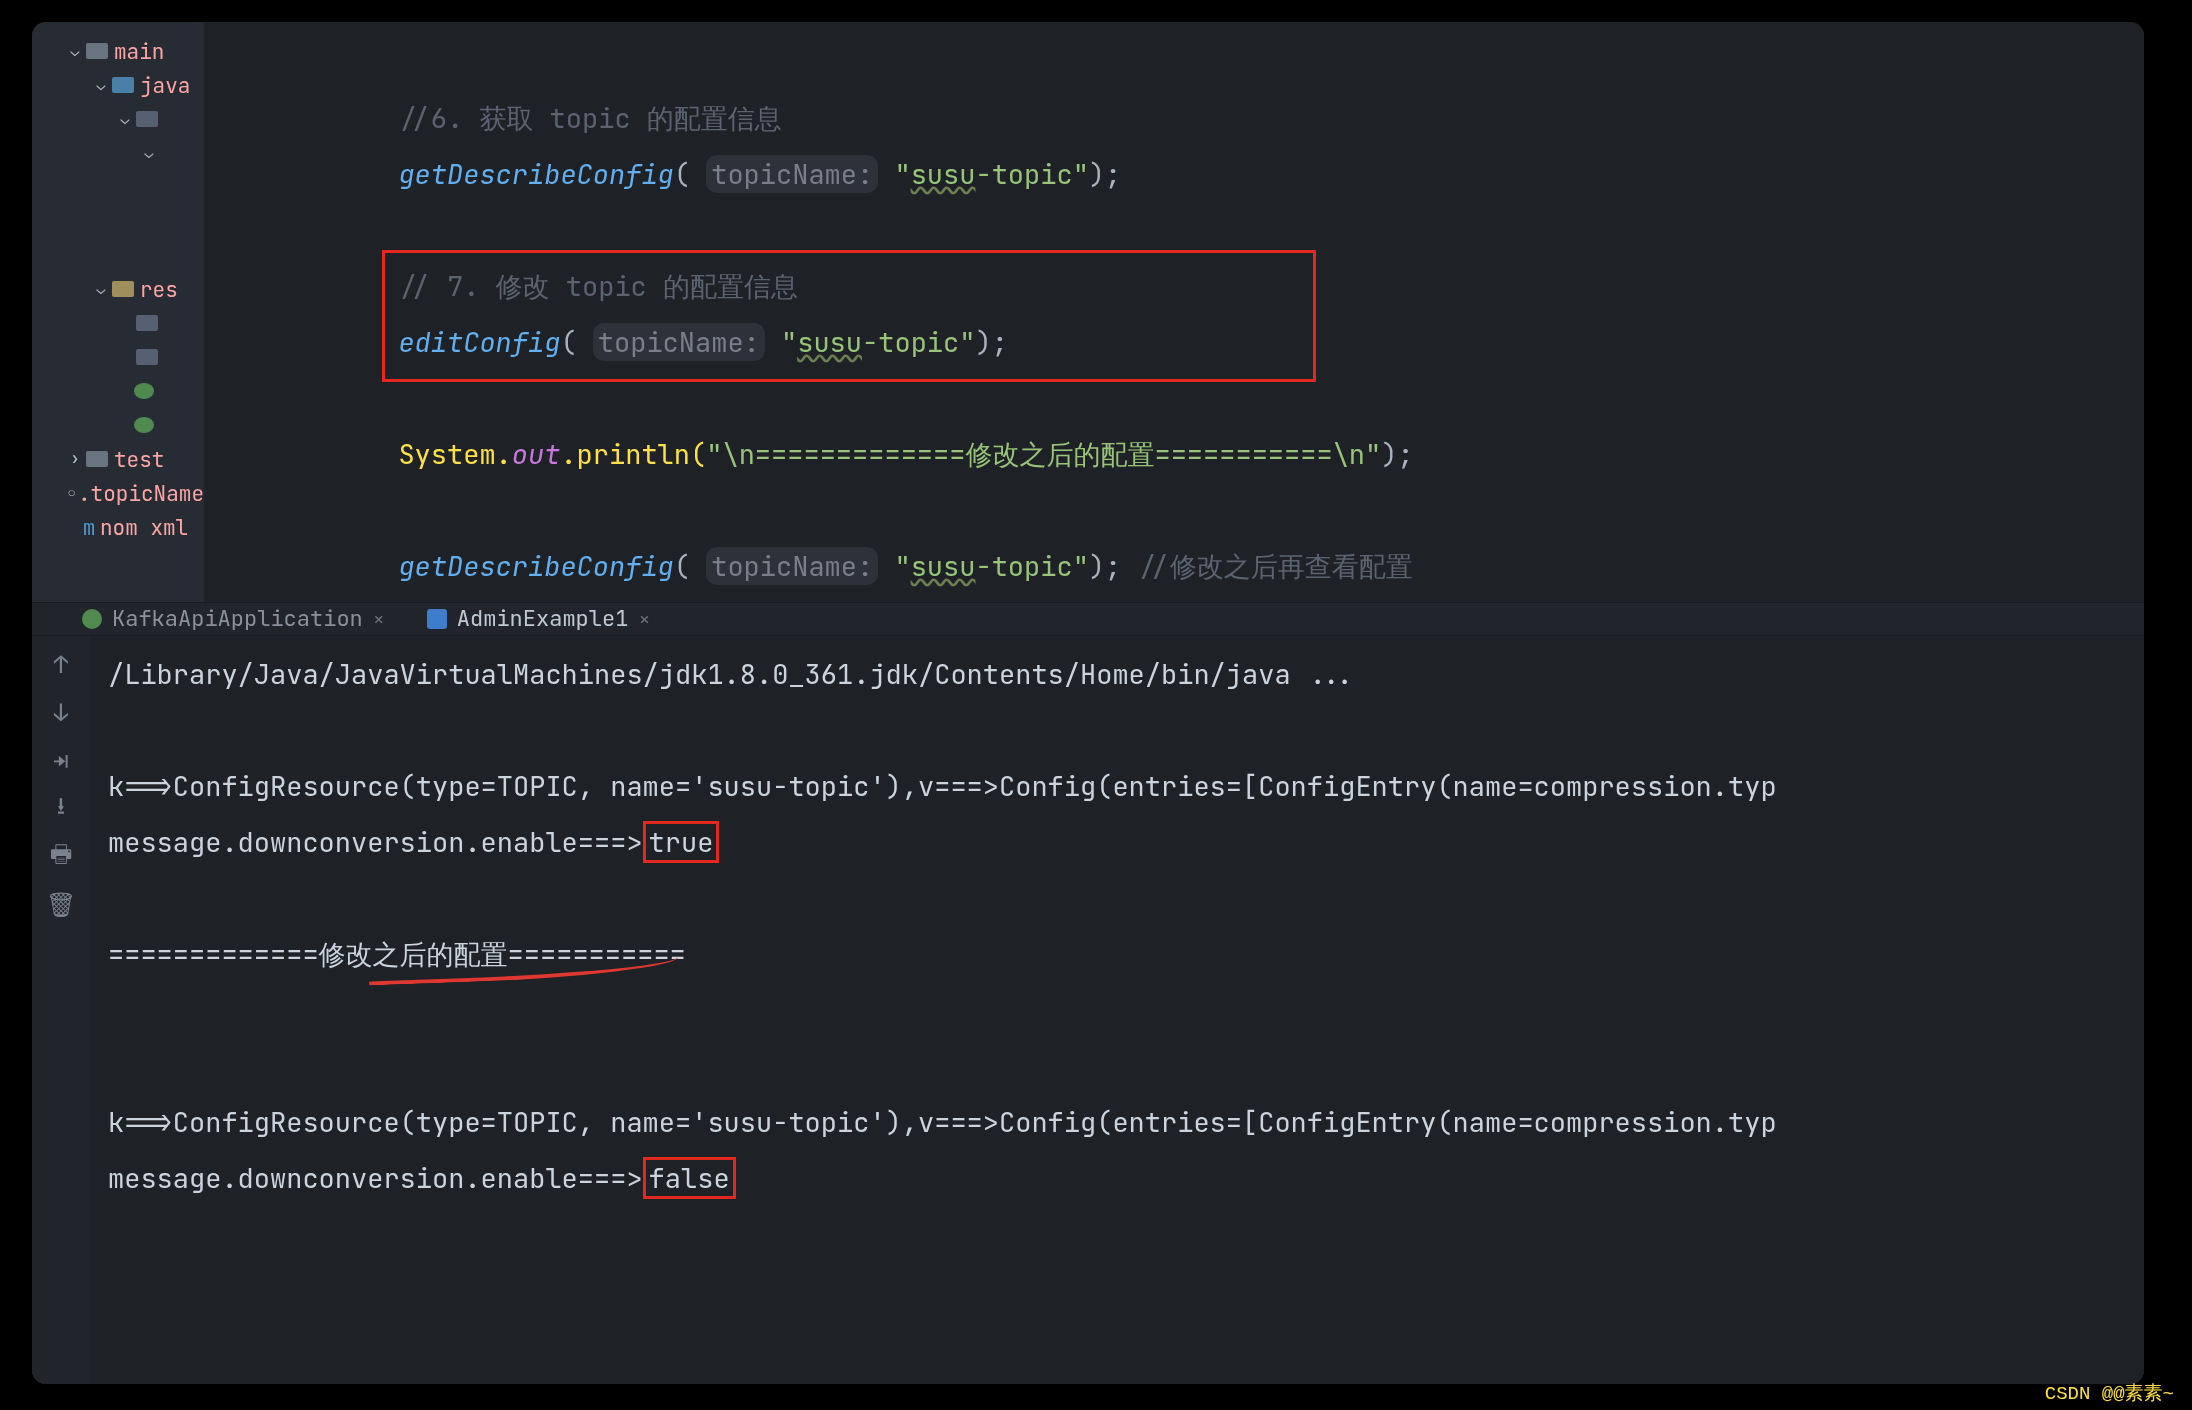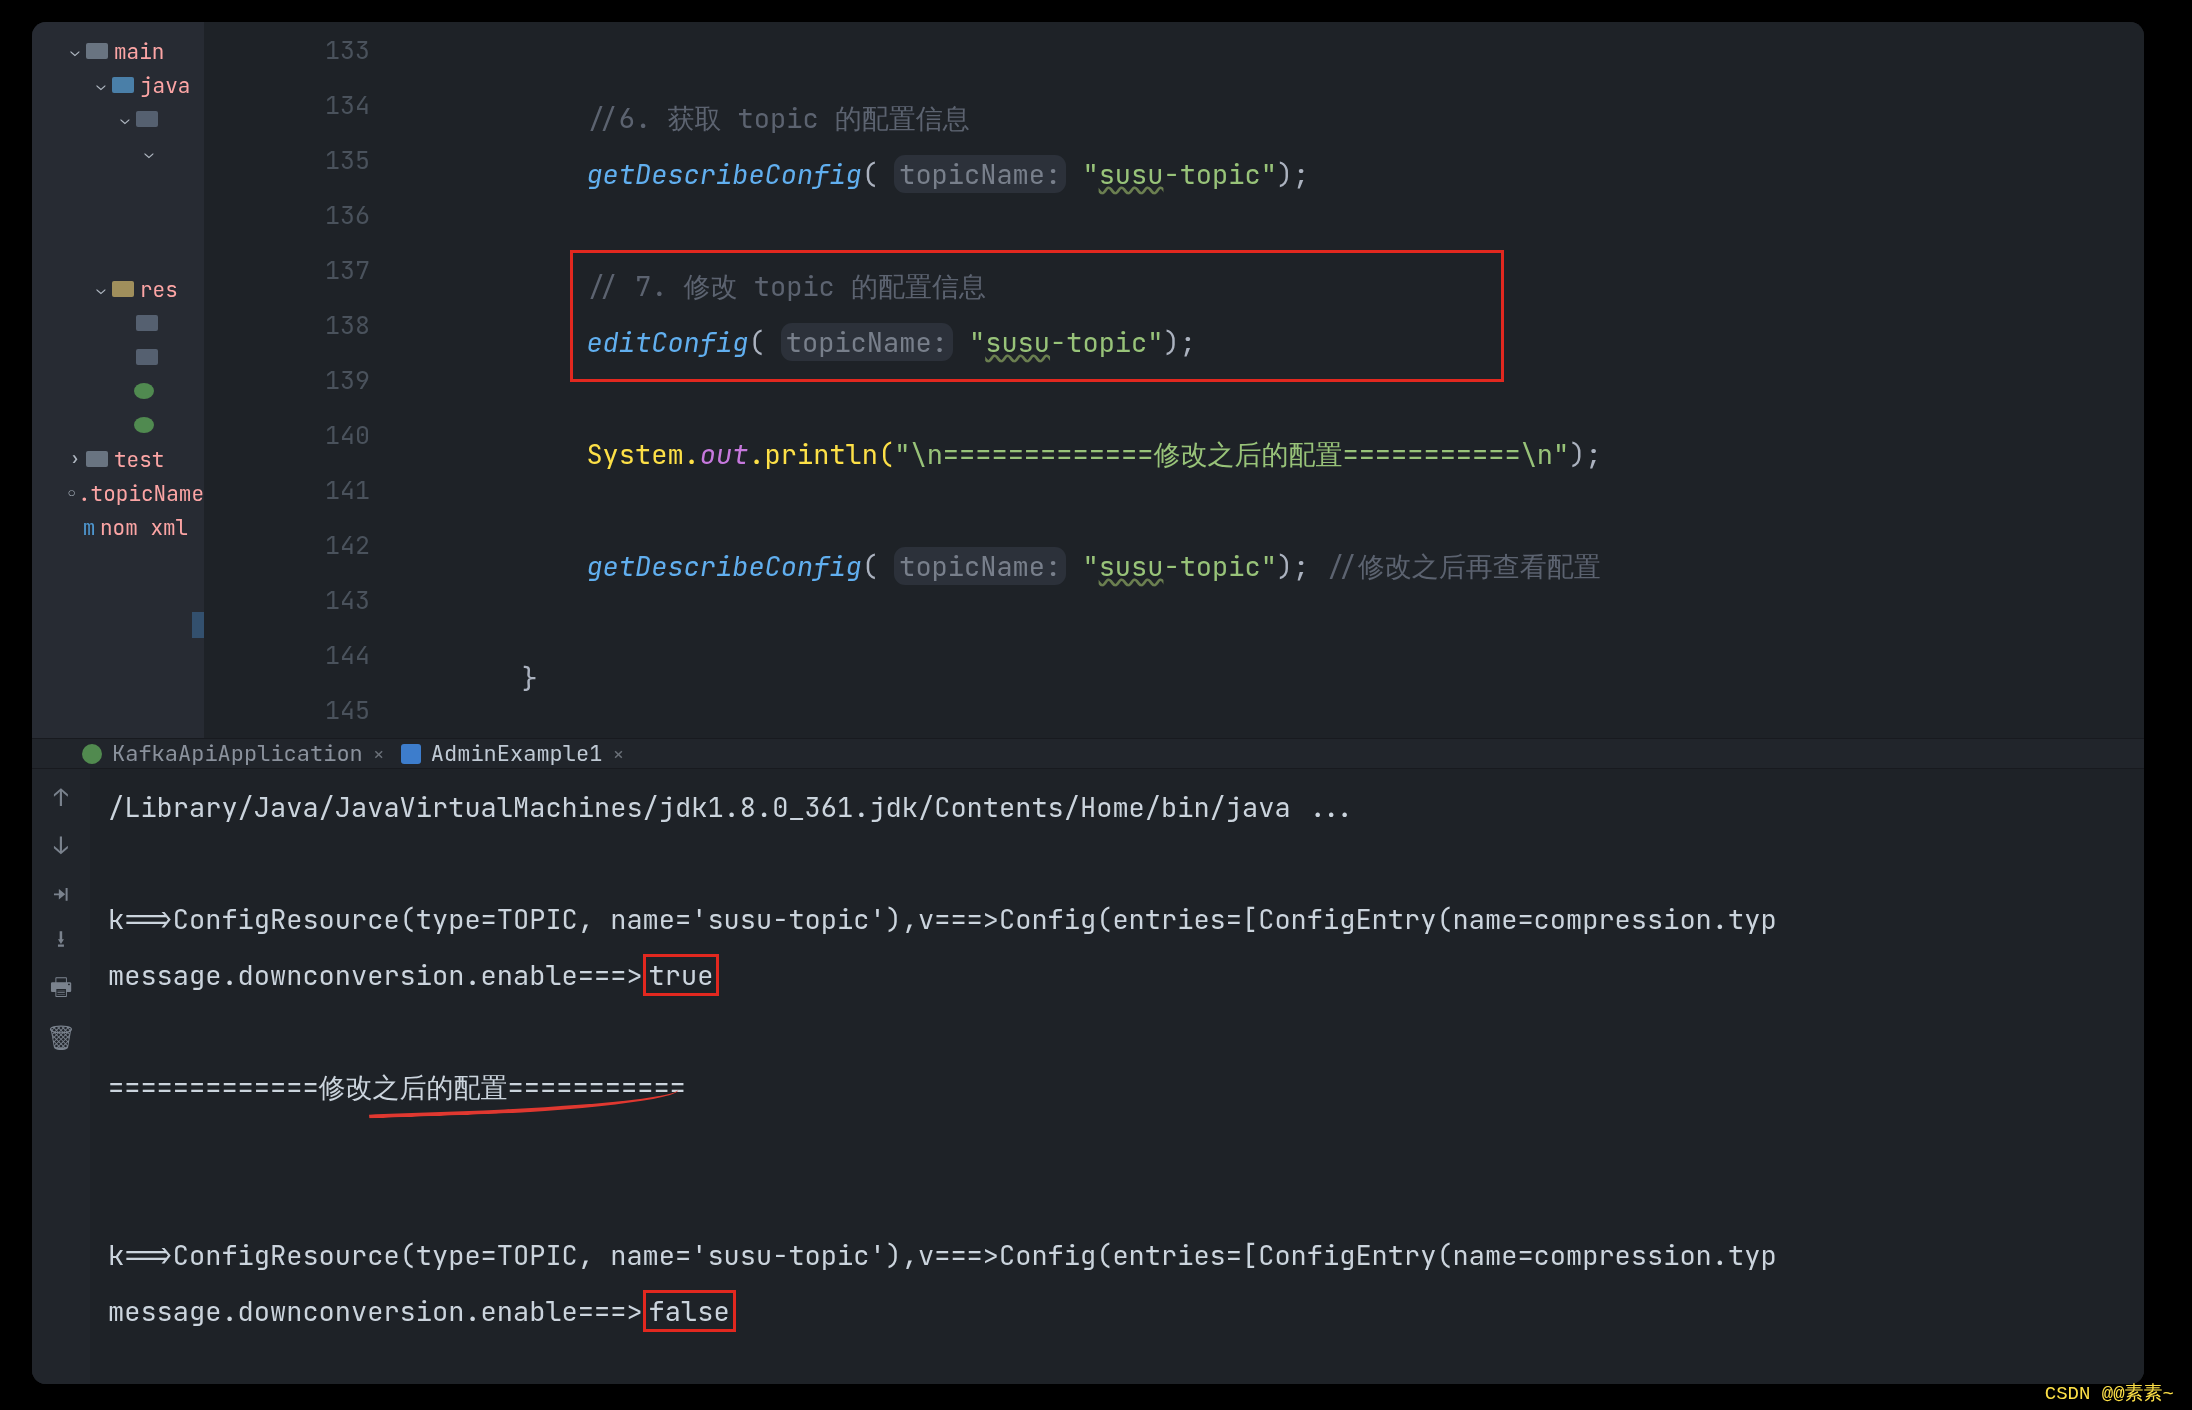--- a/index.html
+++ b/index.html
@@ -29,21 +29,21 @@
   .code .cmt{color:#5c6370}
   .code .mtd{color:#61afef;font-style:italic}
   .code .str{color:#98c379}
   .code .str-u{color:#98c379;text-decoration:underline;text-decoration-style:wavy;text-decoration-color:#6b7f50}
   .code .key{color:#c678dd;font-style:italic}
   .code .hint{color:#787f8b}
   .code .plain{color:#abb2bf}
   .code .obj{color:#fde047}
   .hint-bg{background:#2c313a;border-radius:11px;padding:1px 5px}
   .hl-box{position:absolute;border:3px solid #e2281f;pointer-events:none}
-  .tabs-bar{height:40px;background:#21252b;display:flex;align-items:center;padding-left:50px;gap:16px;border-top:1px solid #181a1f;border-bottom:1px solid #181a1f}
+  .tabs-bar{height:40px;background:#21252b;display:flex;align-items:center;padding-left:50px;gap:42px;border-top:1px solid #181a1f;border-bottom:1px solid #181a1f}
   .tab{display:flex;align-items:center;gap:10px;color:#8a919c;font-size:22px}
   .tab.active{color:#bfc9d4;position:relative}
   .tab.active::after{content:"";position:absolute;left:0;right:-3px;bottom:-9px;height:4px;background:#3d7dcc}
   .tab-ico{width:20px;height:20px;border-radius:50%;display:inline-block}
   .tab-ico.green{background:#518a4f}
   .tab-ico.blue{background:#3d7dcc;border-radius:3px}
   .tab-close{color:#6a7078;font-size:20px}
   .console-side{width:58px;background:#21252b;display:flex;flex-direction:column;align-items:center;gap:20px;padding-top:14px}
   .side-btn{width:28px;height:28px;color:#7a828d;font-size:24px;display:flex;align-items:center;justify-content:center}
   .console-area{display:flex;flex:1;background:#1e2227}
@@ -127,35 +127,20 @@
               <span class="tree-lbl">.topicName</span>
             </div>
             <div class="tree-row pom-row" style="padding-left: 28px;">
               <span class="chev"></span>
               <span class="file-pom">m</span>
               <span class="tree-lbl">nom xml</span>
             </div>
           </div>
       <div class="selected-file"></div>
     </div>
-    <div class="gutter" id="gutter">
-          <div class="gutter-row">133</div>
-          <div class="gutter-row">134</div>
-          <div class="gutter-row">135</div>
-          <div class="gutter-row">136</div>
-          <div class="gutter-row">137</div>
-          <div class="gutter-row">138</div>
-          <div class="gutter-row">139</div>
-          <div class="gutter-row">140</div>
-          <div class="gutter-row">141</div>
-          <div class="gutter-row">142</div>
-          <div class="gutter-row">143</div>
-          <div class="gutter-row">144</div>
-          <div class="gutter-row">145</div>
-        </div>
     <div class="editor">
       <div class="code" id="code"><div>&nbsp;</div><div>            <span class="cmt">//6. 获取 topic 的配置信息</span></div><div>            <span class="mtd">getDescribeConfig</span><span class="plain">( </span><span class="hint hint-bg">topicName:</span><span class="plain"> </span><span class="str">"</span><span class="str-u">susu</span><span class="str">-topic"</span><span class="plain">);</span></div><div>&nbsp;</div><div>            <span class="cmt">// 7. 修改 topic 的配置信息</span></div><div>            <span class="mtd">editConfig</span><span class="plain">( </span><span class="hint hint-bg">topicName:</span><span class="plain"> </span><span class="str">"</span><span class="str-u">susu</span><span class="str">-topic"</span><span class="plain">);</span></div><div>&nbsp;</div><div>            <span class="obj">System.</span><span class="key">out</span><span class="obj">.println(</span><span class="str">"\n=============修改之后的配置===========\n"</span><span class="plain">);</span></div><div>&nbsp;</div><div>            <span class="mtd">getDescribeConfig</span><span class="plain">( </span><span class="hint hint-bg">topicName:</span><span class="plain"> </span><span class="str">"</span><span class="str-u">susu</span><span class="str">-topic"</span><span class="plain">);</span><span class="cmt"> //修改之后再查看配置</span></div><div>&nbsp;</div><div>        <span class="plain">}</span></div><div>&nbsp;</div></div>
       <div class="hl-box" id="hlbox" style="left: 178px; top: 228px; width: 928px; height: 126px;"></div>
     </div>
   </div>
 
   <div class="tabs-bar" id="tabs">
         <div class="tab">
           <span class="tab-ico green"></span>
           <span>KafkaApiApplication</span>

